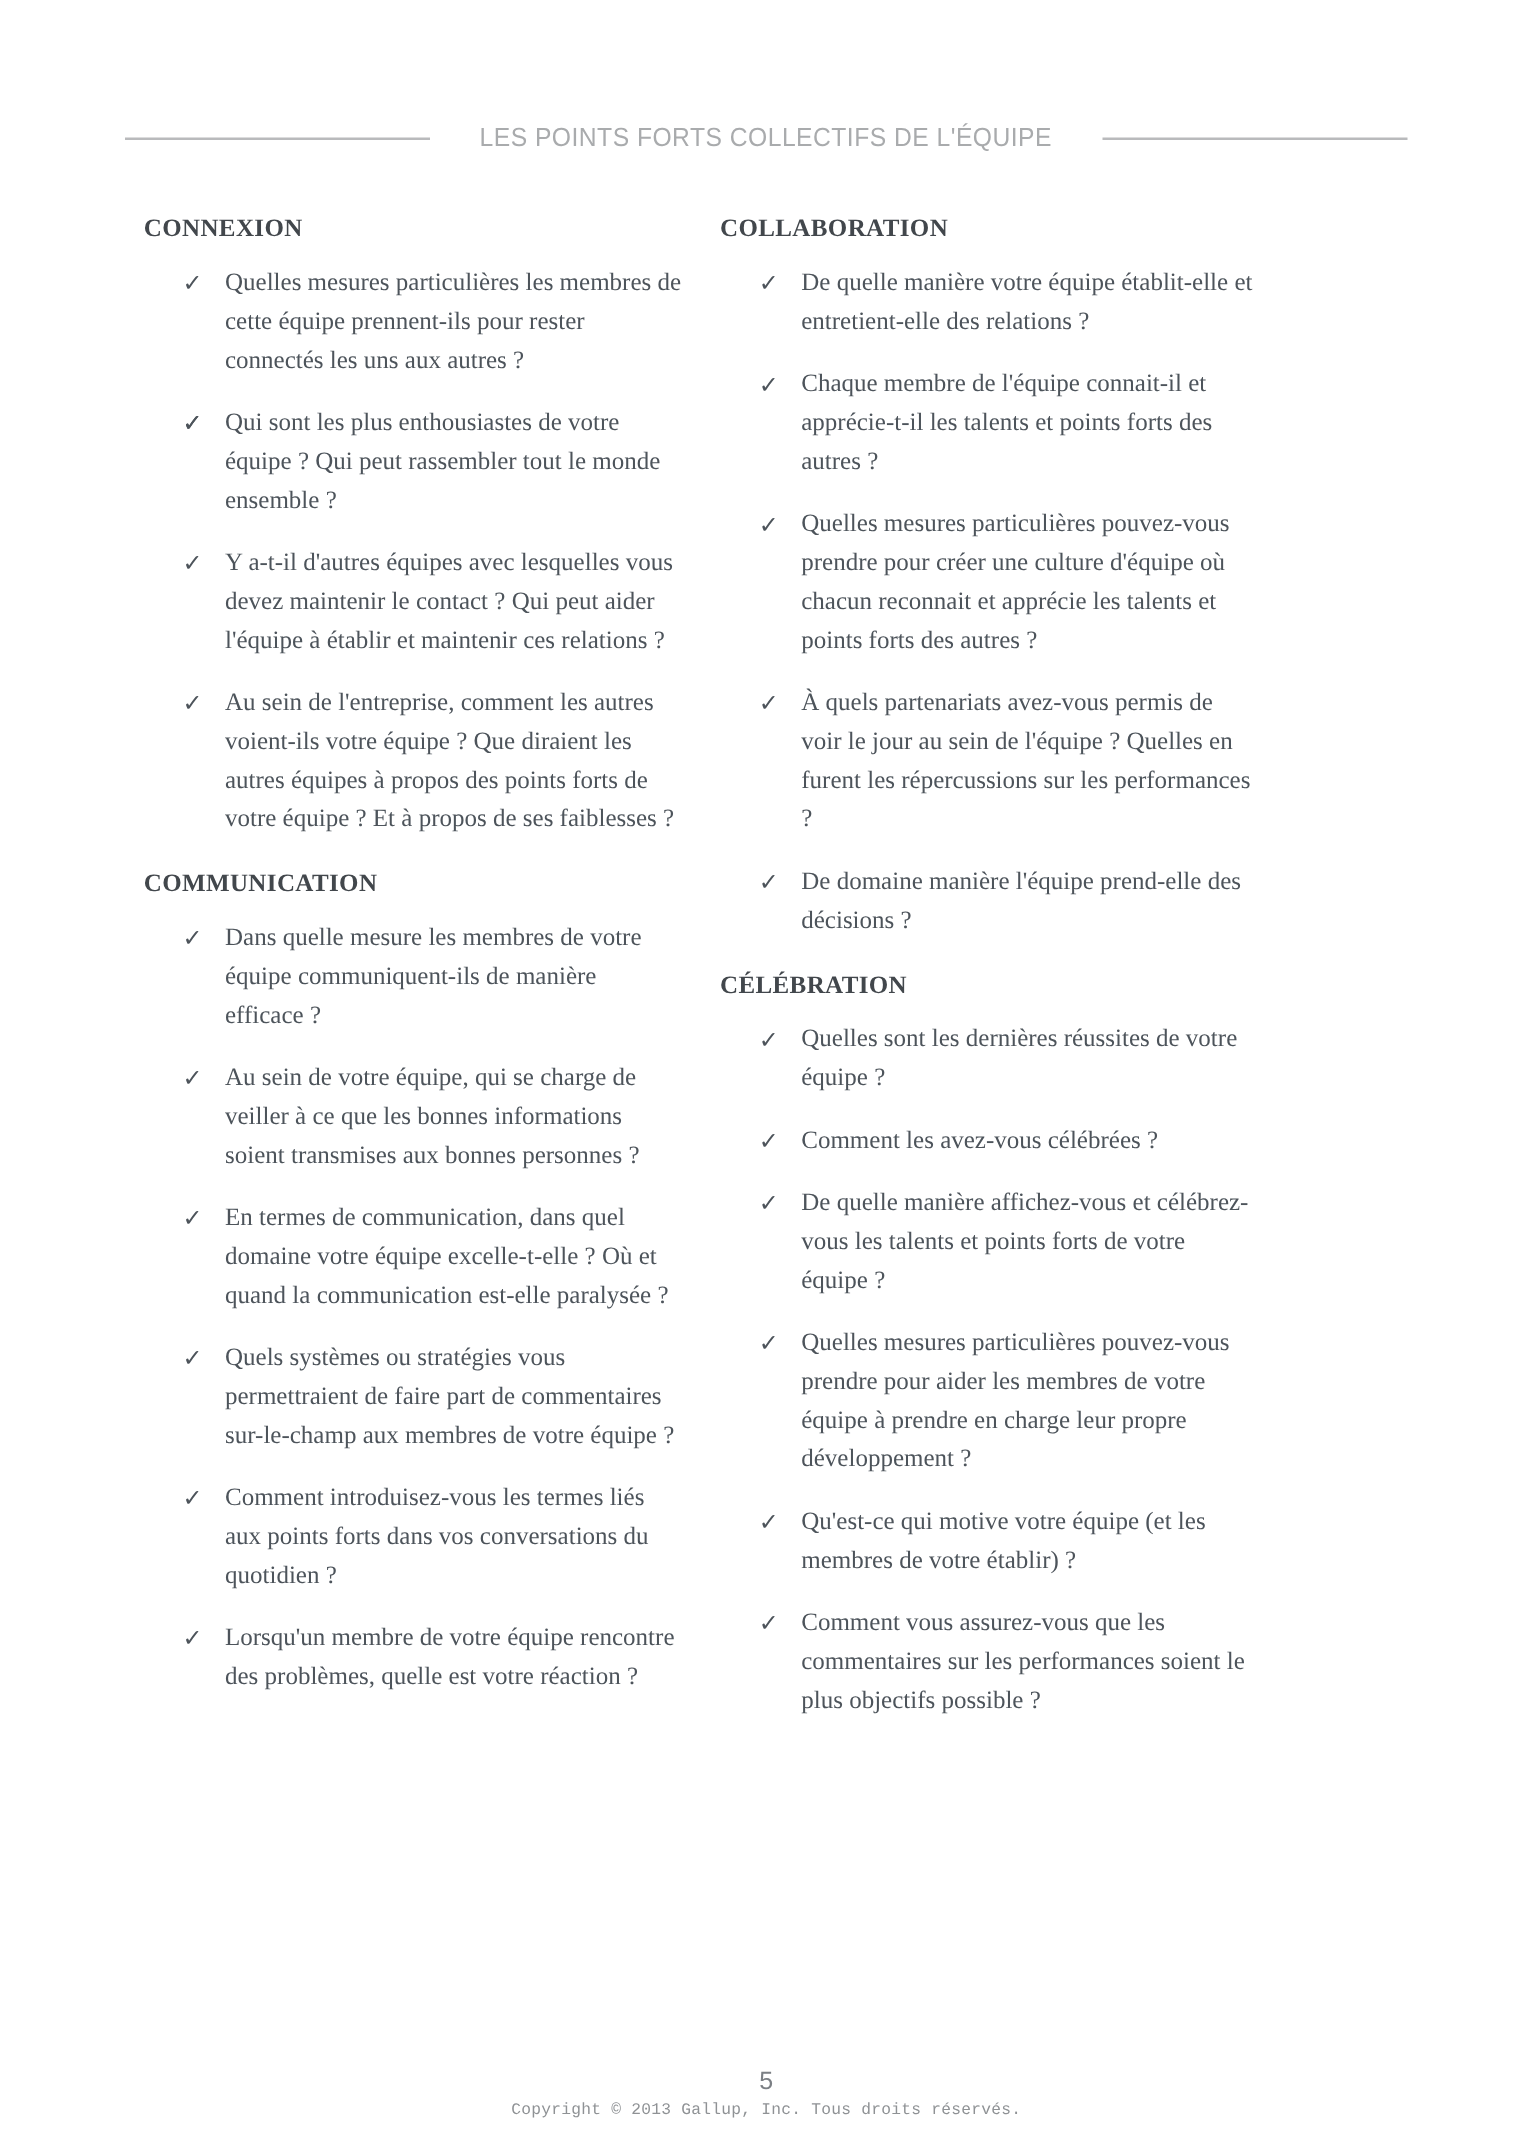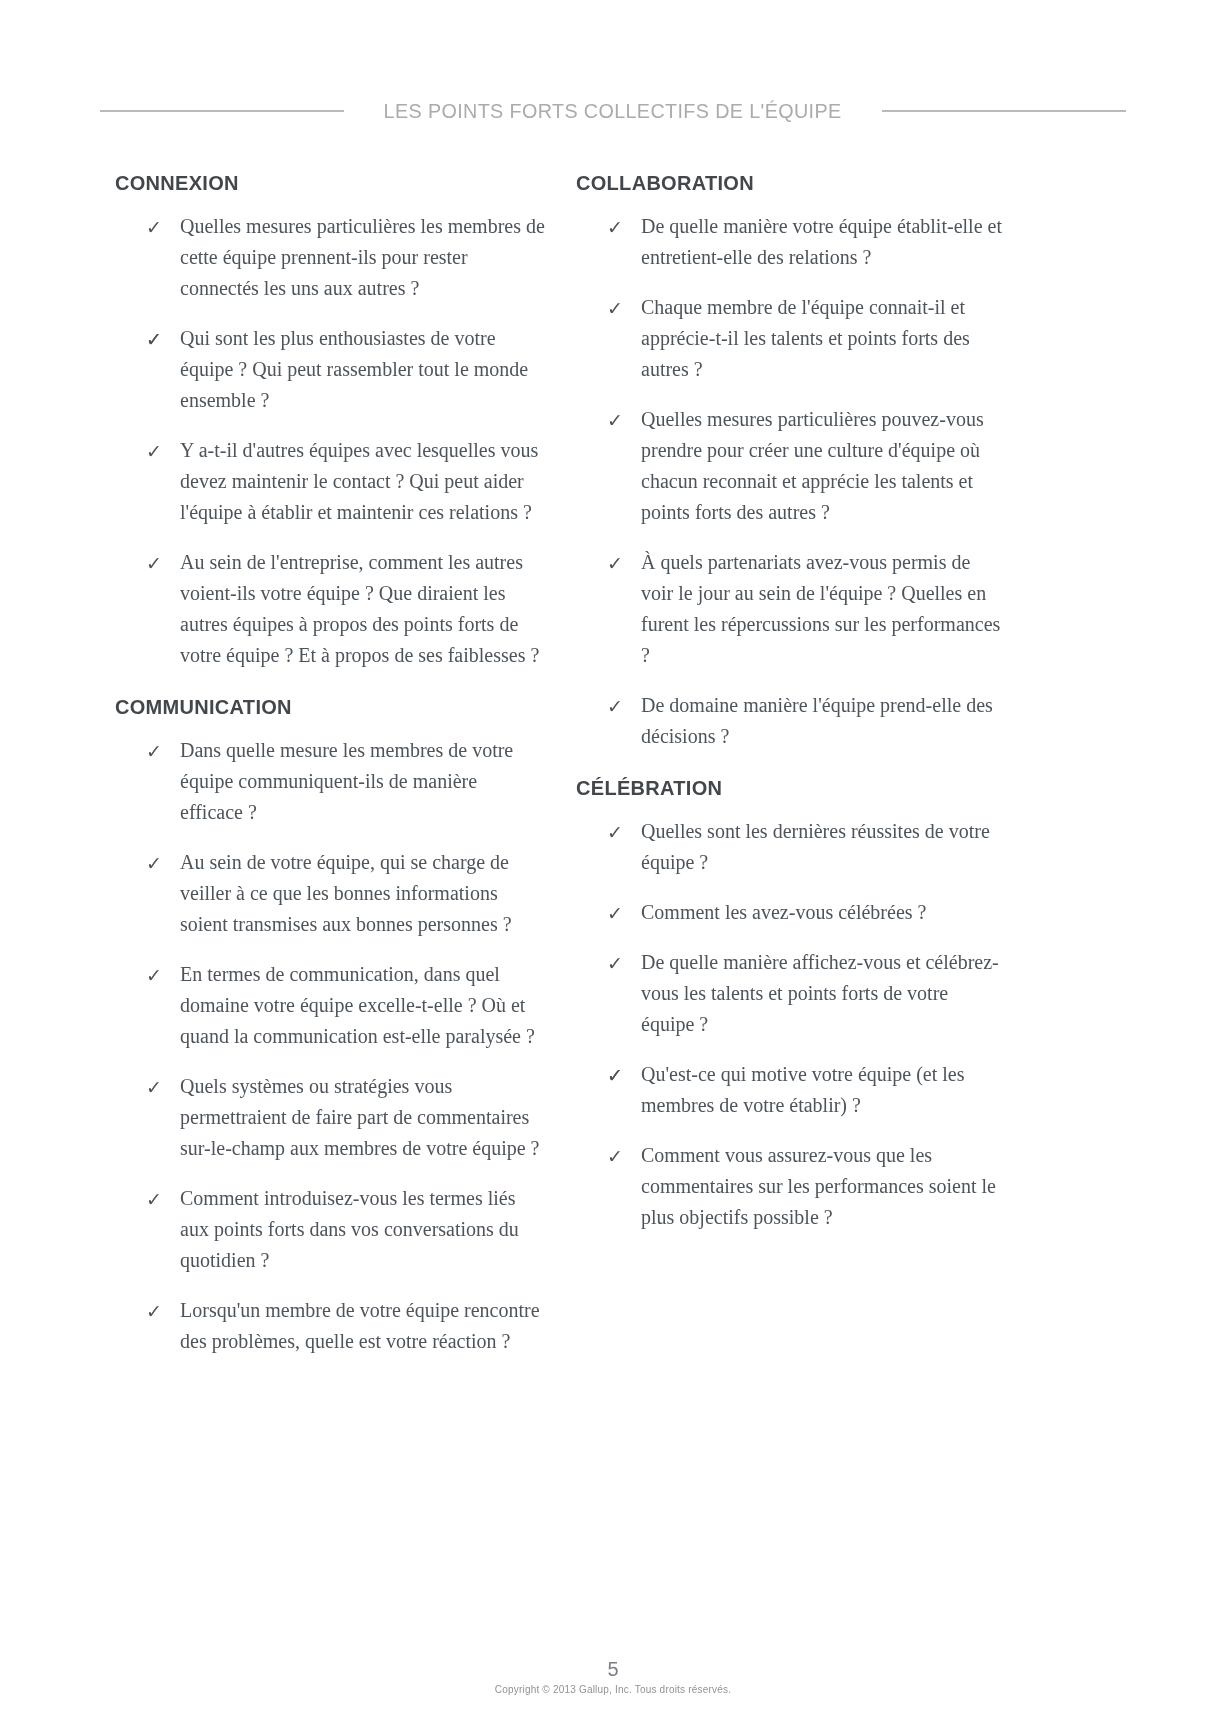--- a/index.html
+++ b/index.html
@@ -47,21 +47,21 @@
     display: grid;
     grid-template-columns: 430px 430px;
     column-gap: 31px;
     align-items: start;
   }
   .column { min-width: 0; }
 
   .section + .section { margin-top: 25px; }
 
   .section-heading {
-    font-family: Liberation Sans, sans-serif;
+    font-family: Liberation Serif, serif;
     font-size: 20px;
     font-weight: 700;
     letter-spacing: 0.3px;
     color: var(--heading-color, #42474c);
     margin: 0 0 16px 0;
   }
 
   ul.question-list { list-style: none; margin: 0; padding: 0; }
 
   .q-item {
@@ -92,22 +92,22 @@
     bottom: 24px;
     text-align: center;
   }
   .page-number {
     font-family: "Liberation Sans", sans-serif;
     font-size: 20px;
     color: var(--pagenum-color, #7b7f84);
     margin-bottom: 3px;
   }
   .copyright {
-    font-family: Liberation Sans, sans-serif;
-    font-size: 10px;
+    font-family: Liberation Mono, monospace;
+    font-size: 13px;
     color: var(--copyright-color, #8f9295);
     letter-spacing: 0.2px;
   }
 </style>
 </head>
 <body>
 
 <div class="page">
 
   <div class="header">
@@ -152,21 +152,21 @@
             <li class="q-item"><span class="check">✓</span><span>À quels partenariats avez-vous permis de voir le jour au sein de l'équipe ? Quelles en furent les répercussions sur les performances ?</span></li>
             <li class="q-item"><span class="check">✓</span><span>De domaine manière l'équipe prend-elle des décisions ?</span></li>
           </ul>
       </div>
       <div class="section">
         <h2 class="section-heading">CÉLÉBRATION</h2>
         <ul class="question-list">
             <li class="q-item"><span class="check">✓</span><span>Quelles sont les dernières réussites de votre équipe ?</span></li>
             <li class="q-item"><span class="check">✓</span><span>Comment les avez-vous célébrées ?</span></li>
             <li class="q-item"><span class="check">✓</span><span>De quelle manière affichez-vous et célébrez-vous les talents et points forts de votre équipe ?</span></li>
-            <li class="q-item"><span class="check">✓</span></li>
+            <li class="q-item"><span class="check">✓</span><span>Quelles mesures particulières pouvez-vous prendre pour aider les membres de votre équipe à prendre en charge leur propre développement ?</span></li>
             <li class="q-item"><span class="check">✓</span><span>Qu'est-ce qui motive votre équipe (et les membres de votre établir) ?</span></li>
             <li class="q-item"><span class="check">✓</span><span>Comment vous assurez-vous que les commentaires sur les performances soient le plus objectifs possible ?</span></li>
           </ul>
       </div>
     </div>
 
   </div>
 
   <div class="footer">
     <div class="page-number">5</div>

